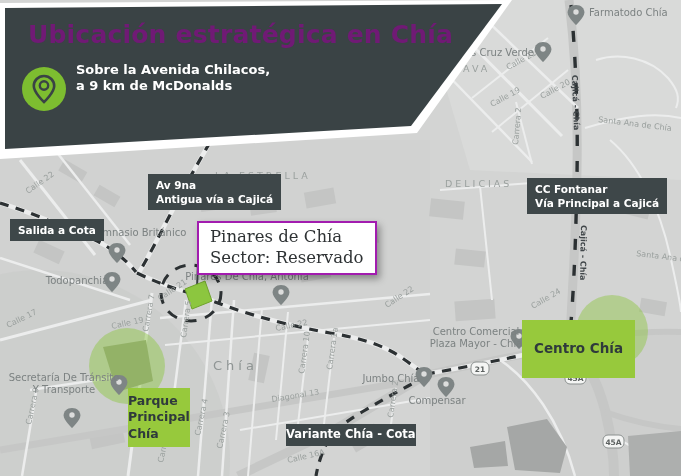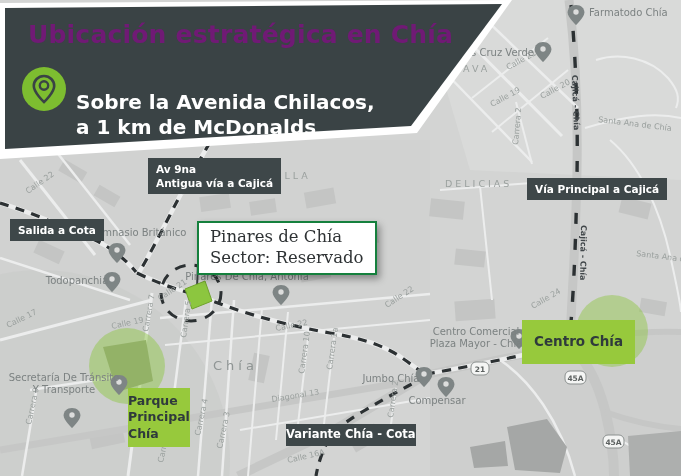--- a/index.html
+++ b/index.html
@@ -14,32 +14,32 @@
   .shield-t{fill:#5d6261;font-size:7.5px;font-weight:bold;text-anchor:middle;}
   .roadlbl{fill:#41474a;font-size:8px;font-weight:bold;}
   
   .co{position:absolute;z-index:5;background:#3E4749;color:#fff;font-weight:bold;
       font-size:10.5px;line-height:1.35;padding:4px 8px;white-space:nowrap;}
   
   .gl{position:absolute;z-index:5;background:#97C93C;color:#2F3A3C;font-weight:bold;
       font-size:12.5px;line-height:1.3;padding:5px 0;white-space:nowrap;}
   
   .wbox{position:absolute;z-index:6;left:197px;top:221px;background:#fff;
-        border:2px solid #15803d;box-shadow:3px 4px 7px rgba(0,0,0,.35);
+        border:2px solid #a21caf;box-shadow:3px 4px 7px rgba(0,0,0,.35);
         font-family:"DejaVu Serif","Liberation Serif",serif;font-size:16.5px;
         color:#2e3234;padding:3px 11px 5px;line-height:1.28;white-space:nowrap;}
   
   .banner-w{position:absolute;z-index:10;left:0;top:0;width:525px;height:165px;
             background:#fff;clip-path:polygon(0px 3px,512px 0px,417px 133px,0px 159px);}
   .banner-d{position:absolute;z-index:11;left:0;top:0;width:520px;height:160px;
             background:#3A4345;clip-path:polygon(5px 8px,502px 4px,411px 126px,5px 149px);}
   .banner-title{position:absolute;z-index:12;left:28px;top:20px;color:#701a75;
                 font-weight:bold;font-size:25px;letter-spacing:.2px;white-space:nowrap;}
   .banner-sub{position:absolute;z-index:12;left:76px;top:62px;color:#fff;
-              font-weight:bold;font-size:20px;line-height:1.24;white-space:nowrap;margin-top:28px;}
+              font-weight:bold;font-size:13px;line-height:1.24;white-space:nowrap;}
   .banner-pin{position:absolute;z-index:12;left:21px;top:66px;width:46px;height:46px;}
 </style>
 </head>
 <body>
 
 <div class="stage">
 
 <svg width="681" height="476" viewBox="0 0 681 476">
   <defs>
     <g id="pinG">
@@ -219,51 +219,52 @@
     <rect x="565" y="371" width="21" height="13" rx="5" fill="#f4f5f4" stroke="#8b908f"></rect>
     <text class="shield-t" x="575.5" y="380.5">45A</text>
     <rect x="603" y="435" width="21" height="13" rx="5" fill="#f4f5f4" stroke="#8b908f"></rect>
     <text class="shield-t" x="613.5" y="444.5">45A</text>
   </g>
 </svg>
 
 <div class="co" style="left:10px;top:219px;">
   <span>Salida a Cota</span>
 </div>
-<div class="co" style="left:148px;top:158px;">
+<div class="co" style="left:148px;top:174px;">
   <div>Av 9na</div>
   <div>Antigua vía a Cajicá</div>
 </div>
 <div class="co" style="left:527px;top:178px;">
+  <div>CC Fontanar</div>
   <div>Vía Principal a Cajicá</div>
 </div>
 <div class="co" style="left:286px;top:424px;font-size:11.5px;padding:3px 0;">
   <span>Variante Chía - Cota</span>
 </div>
 
 <div class="gl" style="left:128px;top:388px;">
   <div>Parque</div>
   <div>Principal</div>
   <div>Chía</div>
 </div>
-<div class="gl" style="left:522px;top:320px;font-size:13.5px;padding:13px 12px;">
+<div class="gl" style="left:522px;top:320px;font-size:13.5px;padding:20px 12px;">
   <span>Centro Chía</span>
 </div>
 
 <div class="wbox">
   <div>Pinares de Chía</div>
   <div>Sector: Reservado</div>
 </div>
 
 <div class="banner-w"></div>
 <div class="banner-d"></div>
 <div class="banner-title">Ubicación estratégica en Chía</div>
 <div class="banner-sub">
   <div>Sobre la Avenida Chilacos,</div>
-  <div>a 1 km de McDonalds</div>
+  <div>a 9 km de McDonalds</div>
 </div>
 <svg class="banner-pin" width="46" height="46" viewBox="0 0 46 46">
   <circle cx="23" cy="23" r="22" fill="#7DBD30"></circle>
   <path d="M23,10 C17,10 12.8,14.6 12.8,20 C12.8,26.5 23,36 23,36 C23,36 33.2,26.5 33.2,20 C33.2,14.6 29,10 23,10 Z" fill="none" stroke="#3A4345" stroke-width="2.6"></path>
   <circle cx="23" cy="19.5" r="4.2" fill="none" stroke="#3A4345" stroke-width="2.4"></circle>
 </svg>
 
 </div>
 
 </body></html>

